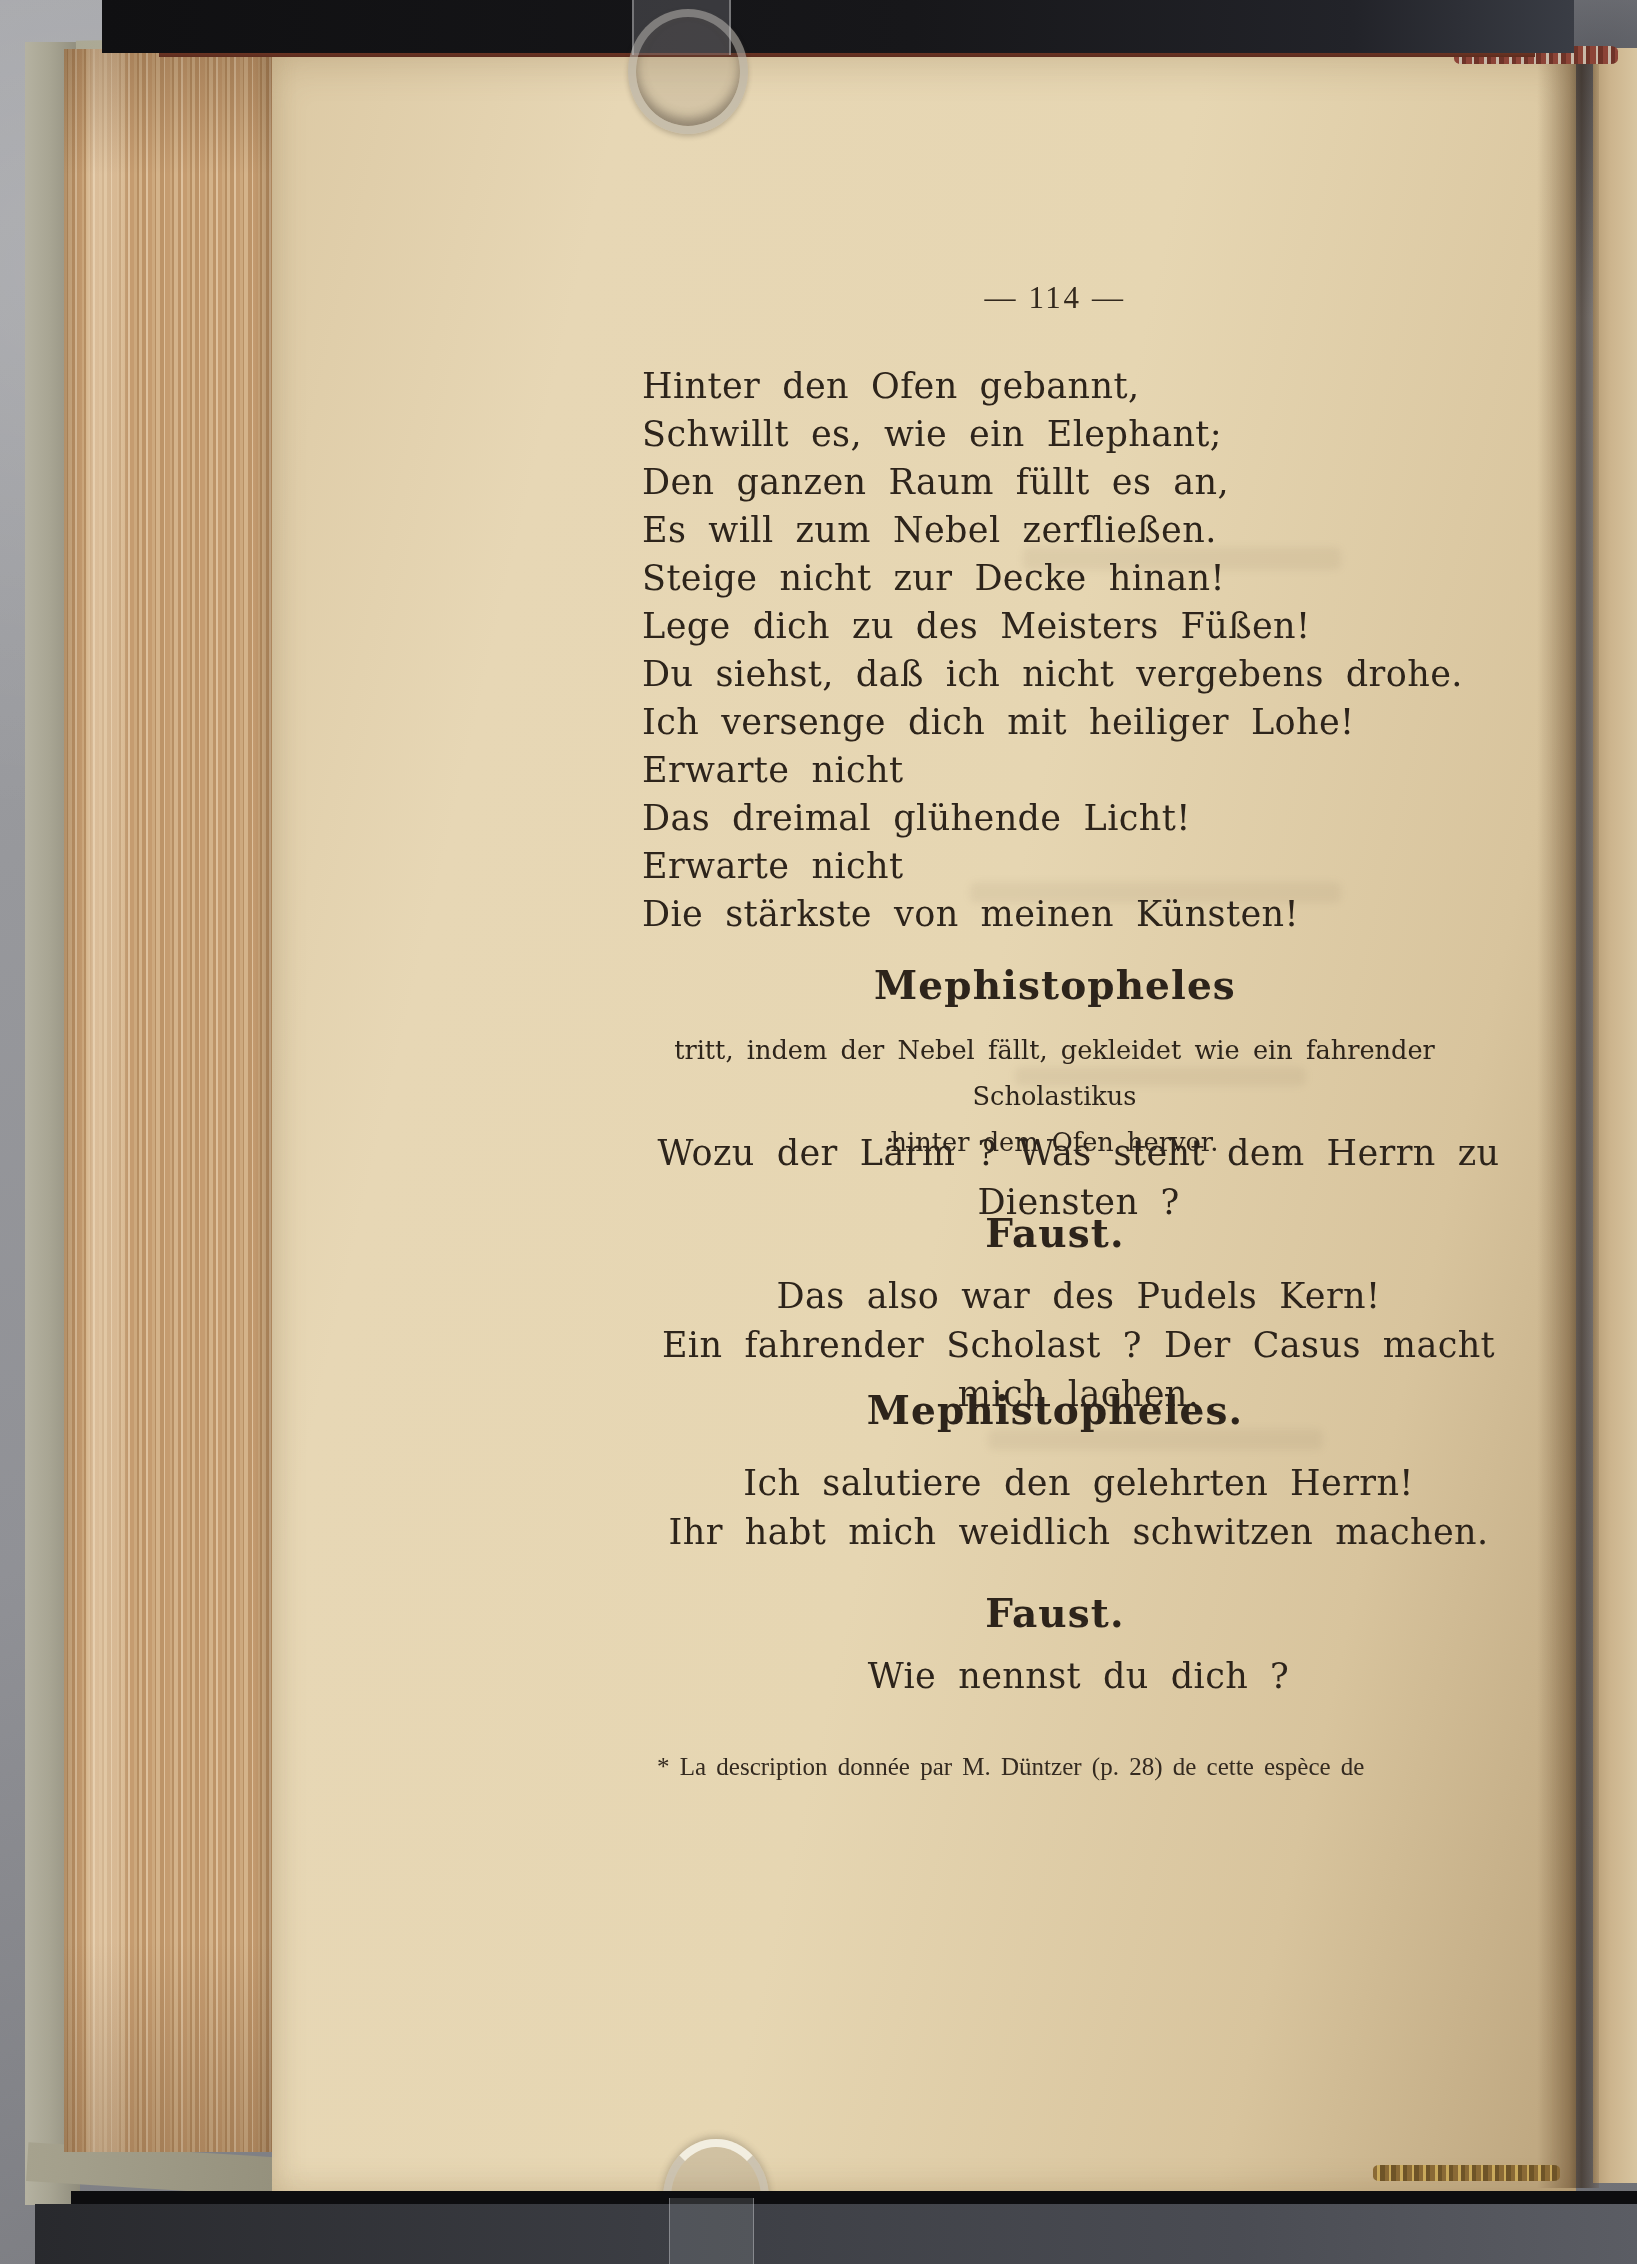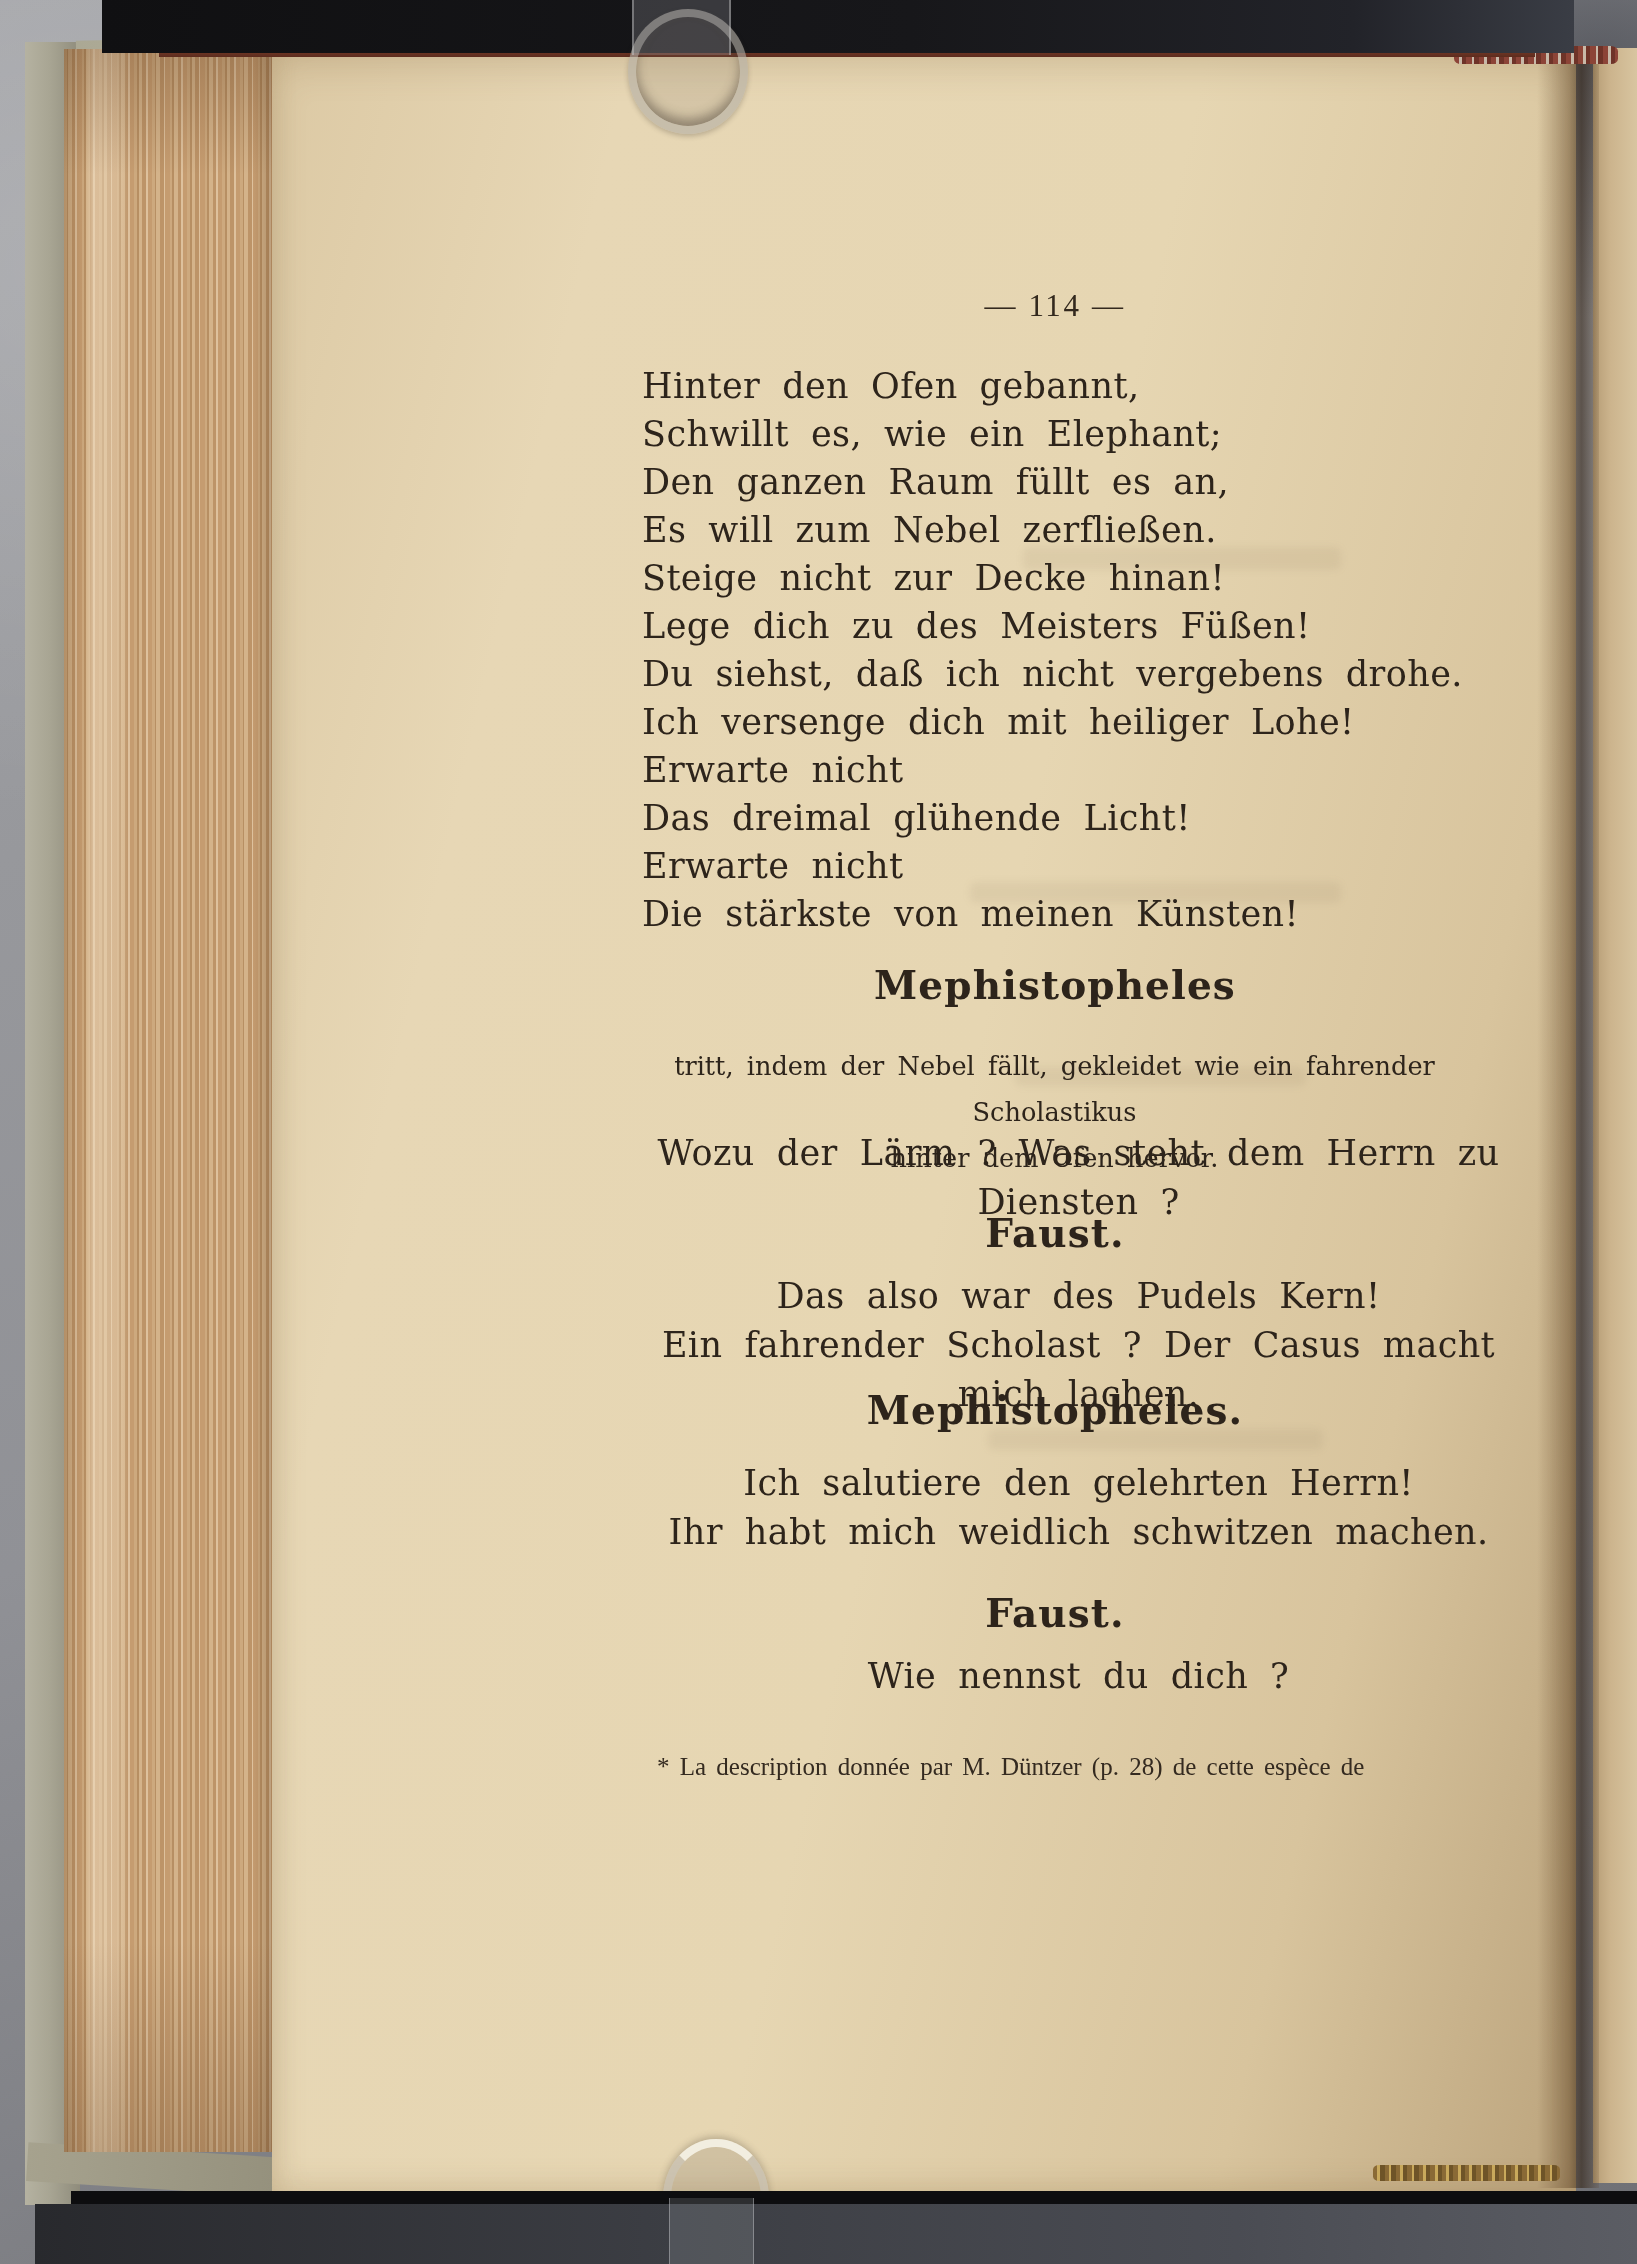--- a/index.html
+++ b/index.html
@@ -51,21 +51,21 @@
   #clip-bottom-strip{left:669px;top:2198px;width:83px;height:66px;z-index:33;background:rgba(160,162,170,.22);border-left:1.8px solid rgba(200,200,205,.45);border-right:1.8px solid rgba(200,200,205,.45);}
 
   
   .ghost{background:rgba(140,118,86,.10);border-radius:7px;filter:blur(3.5px);z-index:11;}
 
   
   .ink{color:#2d241b;z-index:16;}
   .pagenum{font-family:"Liberation Serif",serif;font-size:31px;letter-spacing:2.6px;text-align:center;color:#33291e;}
   .verse{font-size:35px;line-height:48px;word-spacing:.30em;letter-spacing:0.4px;}
   .heading{font-weight:bold;font-size:39px;text-align:center;letter-spacing:1.1px;}
-  .stage{font-size:25.6px;line-height:46px;text-align:center;word-spacing:.20em;margin-top:16px;}
+  .stage{font-size:25.6px;line-height:46px;text-align:center;word-spacing:.20em;}
   .dialogue{font-size:35px;word-spacing:.30em;letter-spacing:0.4px;line-height:49px;text-align:center;}
   .footnote{font-family:"Liberation Serif",serif;font-size:25px;line-height:36px;color:#342a20;word-spacing:.16em;}
   .fn-first{padding-left:25px;}
   .col{left:642px;width:826px;}
 </style>
 </head>
 <body>
 
 <div id="photo">
 
@@ -87,21 +87,21 @@
   <div id="clip-top-ring" class="abs"></div>
   <div id="clip-top-strip" class="abs clip-strip"></div>
   <div id="clip-bottom-ring" class="abs"></div>
   <div id="clip-bottom-strip" class="abs"></div>
 
   <div class="abs ghost" style="left:1023px;top:547px;width:318px;height:23px"></div>
   <div class="abs ghost" style="left:970px;top:882px;width:371px;height:21px"></div>
   <div class="abs ghost" style="left:988px;top:1429px;width:335px;height:21px"></div>
   <div class="abs ghost" style="left:1015px;top:1067px;width:291px;height:19.4px"></div>
 
-  <div class="abs col ink pagenum" style="top:288px">— 114 —</div>
+  <div class="abs col ink pagenum" style="top:280px">— 114 —</div>
 
   <div class="abs ink verse" style="left:642px;top:362px;width:847px">
     <div>Hinter den Ofen gebannt,</div>
     <div>Schwillt es, wie ein Elephant;</div>
     <div>Den ganzen Raum füllt es an,</div>
     <div>Es will zum Nebel zerfließen.</div>
     <div>Steige nicht zur Decke hinan!</div>
     <div>Lege dich zu des Meisters Füßen!</div>
     <div>Du siehst, daß ich nicht vergebens drohe.</div>
     <div>Ich versenge dich mit heiliger Lohe!</div>

